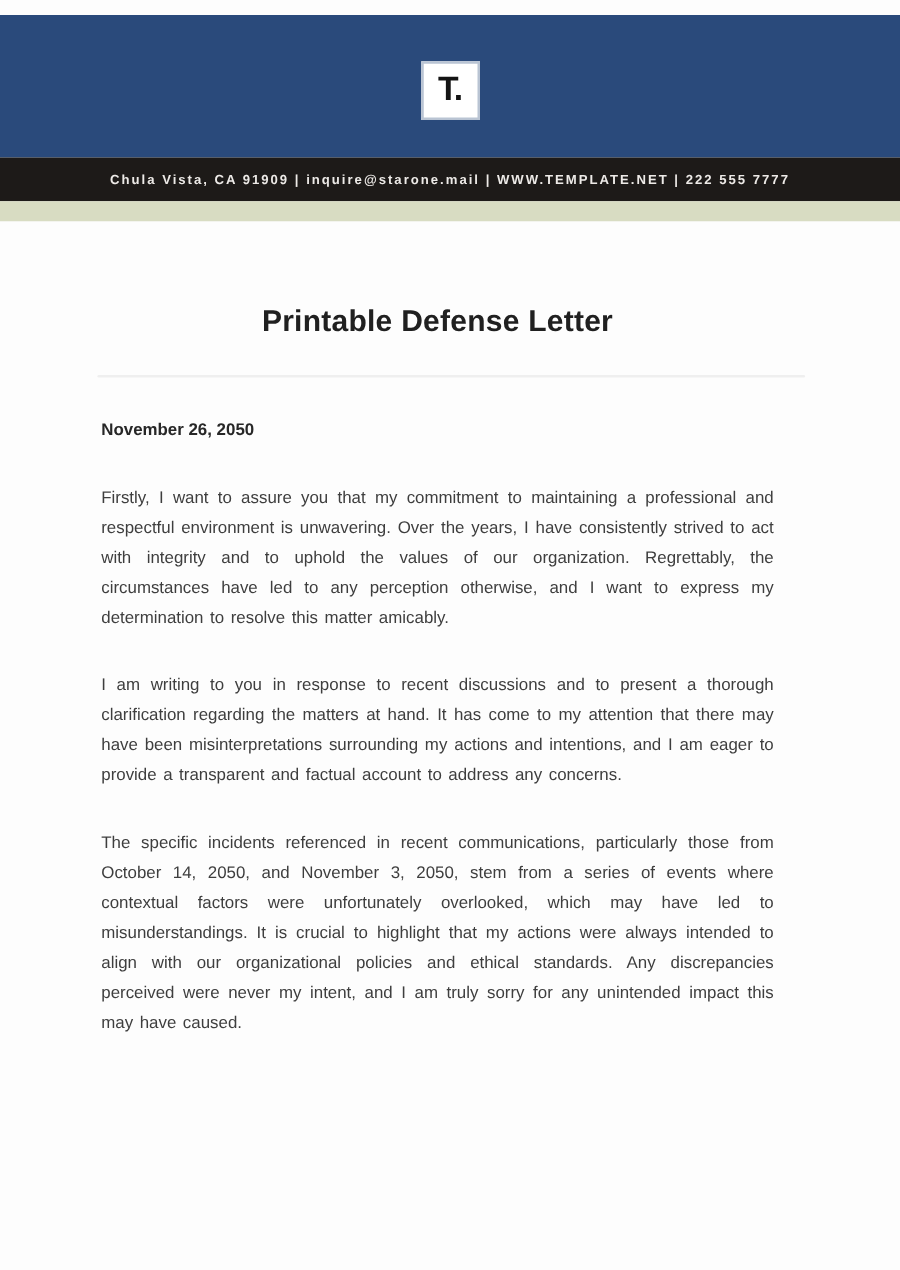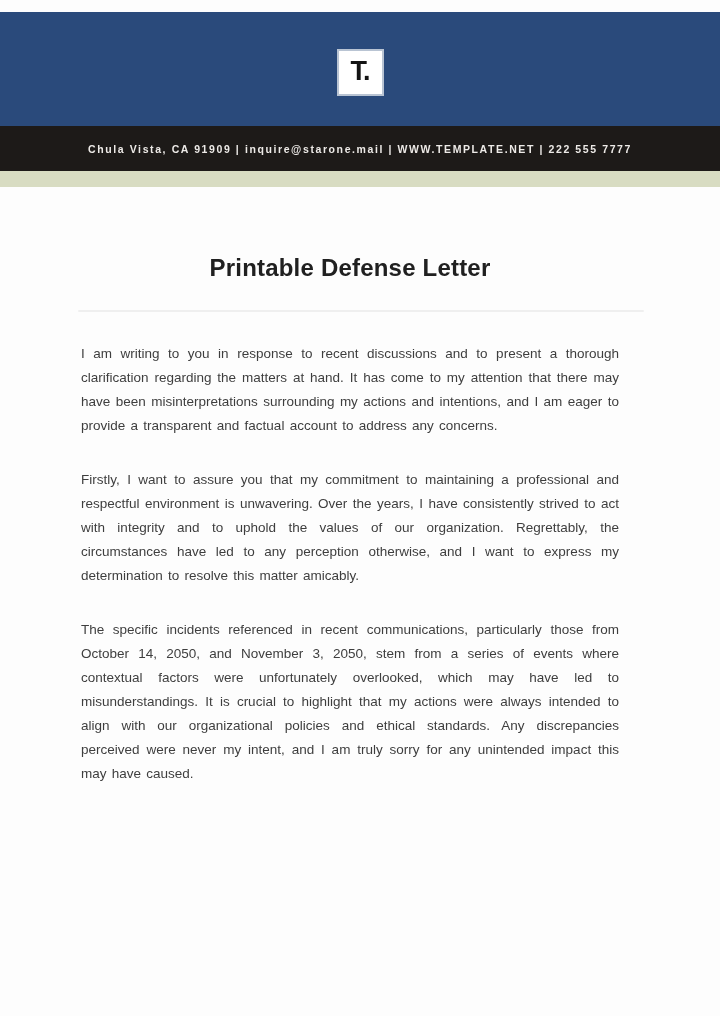--- a/index.html
+++ b/index.html
@@ -37,21 +37,21 @@
   .logo-box span {
     font-size: 27px;
     font-weight: 800;
     letter-spacing: -1px;
     color: #141414;
     line-height: 1;
     padding-bottom: 3px;
   }
 
   .contact-band {
-    height: 45px;
+    height: 35px;
     display: flex;
     align-items: center;
     justify-content: center;
   }
   .contact-band span {
     color: #edeae7;
     font-size: 10.5px;
     font-weight: 600;
     letter-spacing: 1.6px;
     white-space: nowrap;
@@ -127,20 +127,21 @@
   </div>
 
   <div class="accent-band" style="background-color: rgb(216, 220, 194);"></div>
 
   <div class="letter-body">
 
     <div class="letter-title">Printable Defense Letter</div>
 
     <div class="divider" style="background-color: rgb(239, 239, 239);"></div>
 
+    <div class="letter-date">November 26, 2050</div>
 
 
+    <p class="para">Firstly, I want to assure you that my commitment to maintaining a professional and respectful environment is unwavering. Over the years, I have consistently strived to act with integrity and to uphold the values of our organization. Regrettably, the circumstances have led to any perception otherwise, and I want to express my determination to resolve this matter amicably.</p>
     <p class="para">I am writing to you in response to recent discussions and to present a thorough clarification regarding the matters at hand. It has come to my attention that there may have been misinterpretations surrounding my actions and intentions, and I am eager to provide a transparent and factual account to address any concerns.</p>
-    <p class="para">Firstly, I want to assure you that my commitment to maintaining a professional and respectful environment is unwavering. Over the years, I have consistently strived to act with integrity and to uphold the values of our organization. Regrettably, the circumstances have led to any perception otherwise, and I want to express my determination to resolve this matter amicably.</p>
     <p class="para">The specific incidents referenced in recent communications, particularly those from October 14, 2050, and November 3, 2050, stem from a series of events where contextual factors were unfortunately overlooked, which may have led to misunderstandings. It is crucial to highlight that my actions were always intended to align with our organizational policies and ethical standards. Any discrepancies perceived were never my intent, and I am truly sorry for any unintended impact this may have caused.</p>
 
   </div>
 </div>
 
 </body></html>

